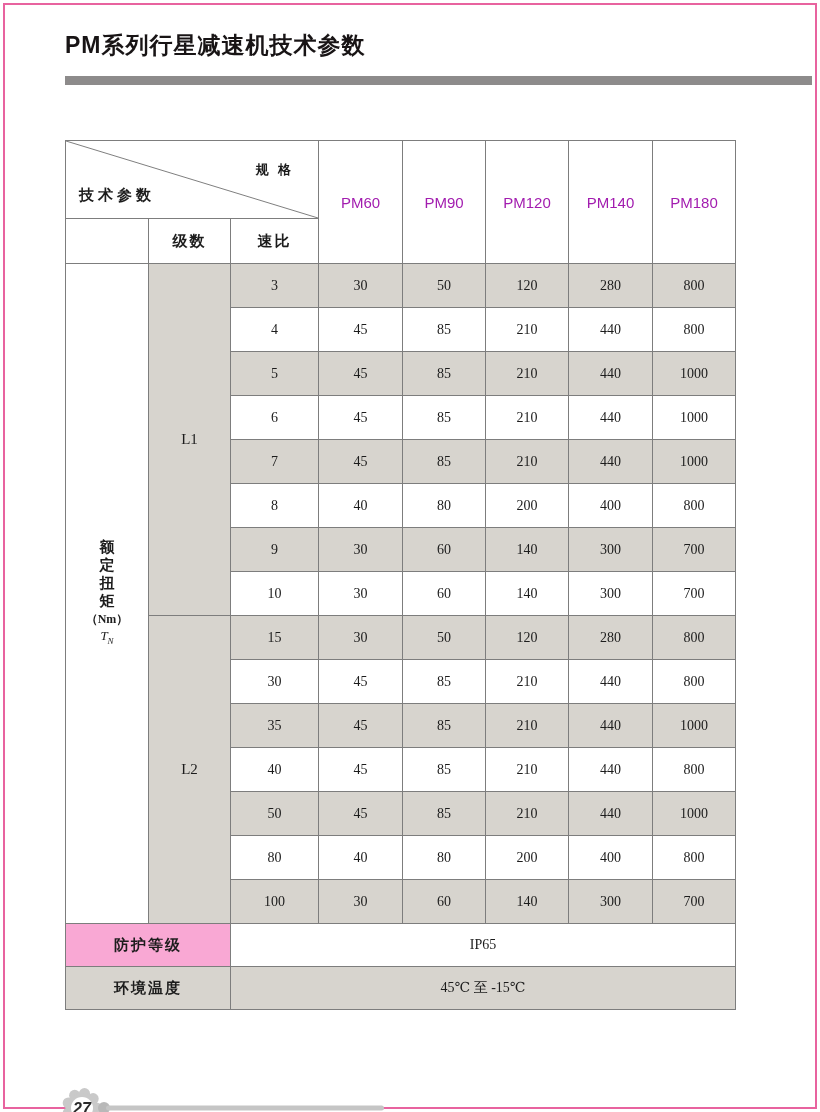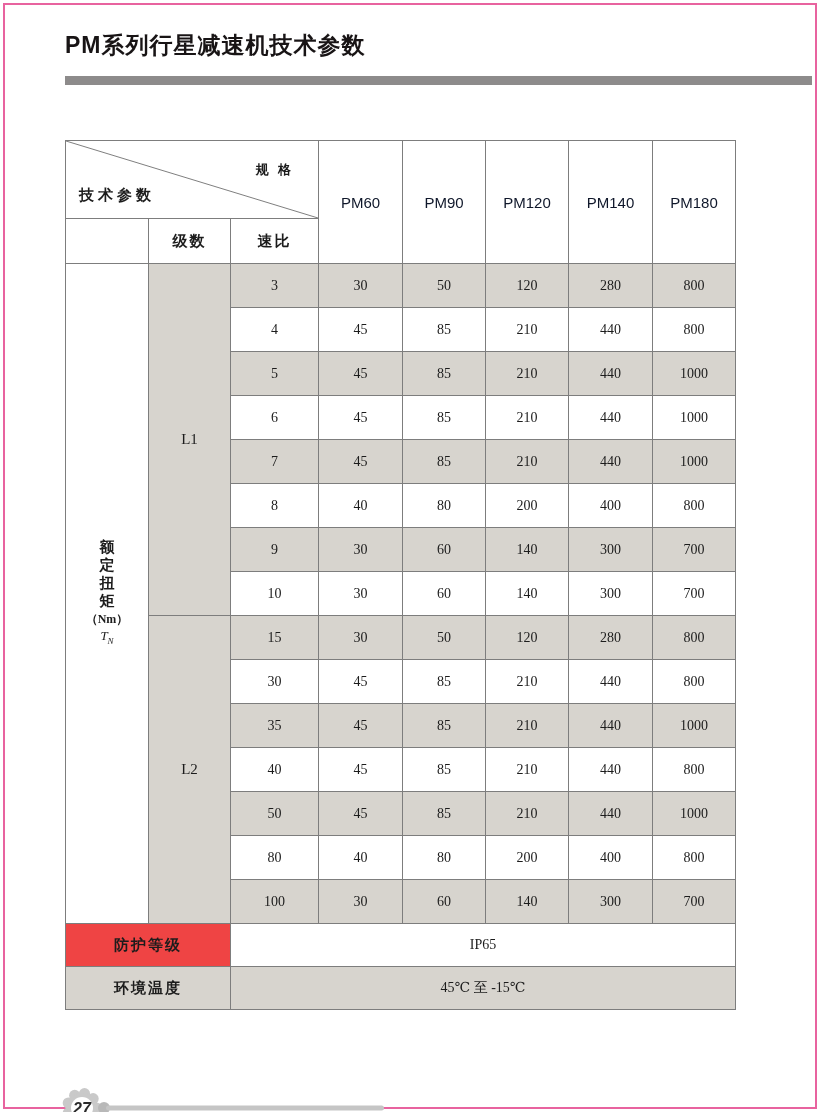--- a/index.html
+++ b/index.html
@@ -41,36 +41,36 @@
   .corner-top{
     position:absolute;top:20px;right:24px;
     font-size:13px;font-weight:600;letter-spacing:3px;
   }
   .corner-bottom{
     position:absolute;bottom:13px;left:13px;
     font-size:15px;font-weight:600;letter-spacing:4px;text-align:right;
   }
   .pm-head{
     font-family:"Liberation Sans","DejaVu Sans",sans-serif;
-    font-size:15px;color:#0f172a;
+    font-size:15px;color:#a21caf;
   }
   .sub-head{font-size:15px;font-weight:600;letter-spacing:2px;margin-top:24px;}
   .empty-cell{background:#fff;}
 
   .num-cell{font-size:14px;background:#fff;}
   .num-cell.shaded{background:var(--cell-gray,#d7d4ce);}
   .stage-cell{background:var(--cell-gray,#d7d4ce);font-size:15px;}
   .torque-cell{background:#fff;}
   .torque-wrap{display:flex;flex-direction:column;align-items:center;}
   .vchar{font-size:15px;line-height:18px;font-weight:600;}
   .torque-unit{font-size:12px;line-height:18px;font-weight:600;}
   .torque-sym{font-size:13px;line-height:16px;font-style:italic;}
   .torque-sym sub{font-size:9px;font-style:italic;}
 
-  .flabel{font-size:15px;font-weight:600;letter-spacing:2px;background:#ef4444;}
+  .flabel{font-size:15px;font-weight:600;letter-spacing:2px;background:#f9a8d4;}
   .fvalue{font-size:14px;background:#fff;}
   tr.shaded-row .flabel, tr.shaded-row .fvalue{background:var(--cell-gray,#d7d4ce);}
 
   .page-footer{position:absolute;left:60px;top:1086px;width:340px;height:48px;font-style:italic;}
   .gear-svg{position:absolute;left:0;top:0;}
   .gear-tooth,.gear-body{fill:var(--gear-fill,#c9c9c9);}
   .gear-inner{fill:#ffffff;}
   .gear-num{
     font-family:"Liberation Sans","DejaVu Sans",sans-serif;
     font-size:16px;font-weight:600;fill:#2a2a2a;

